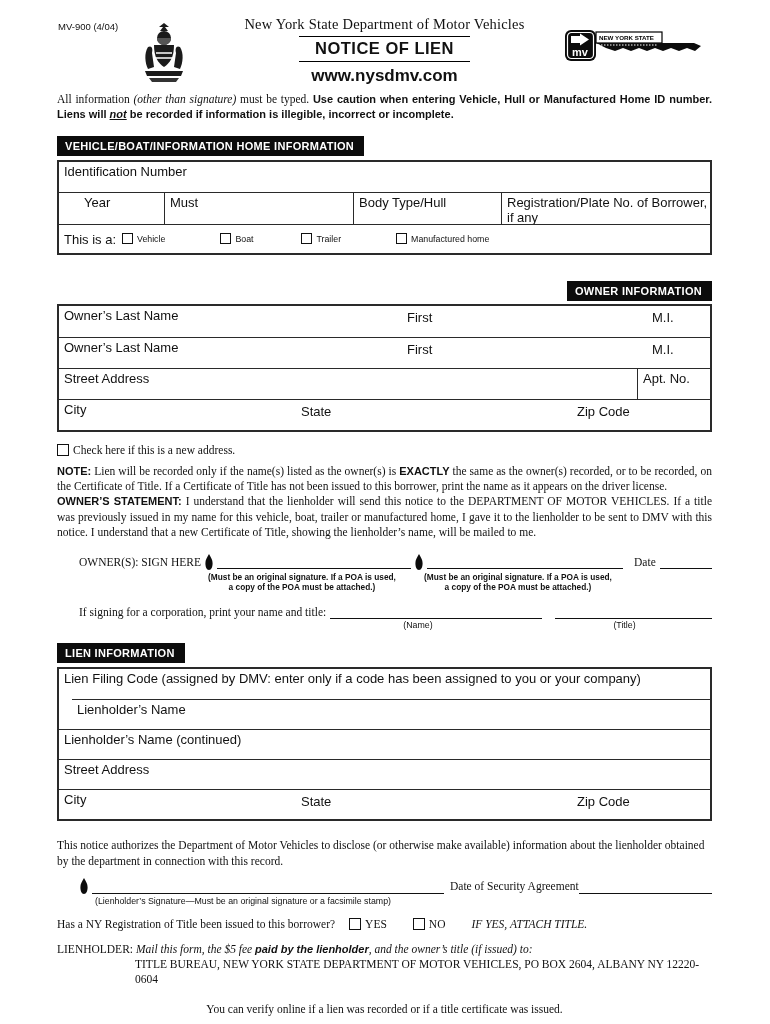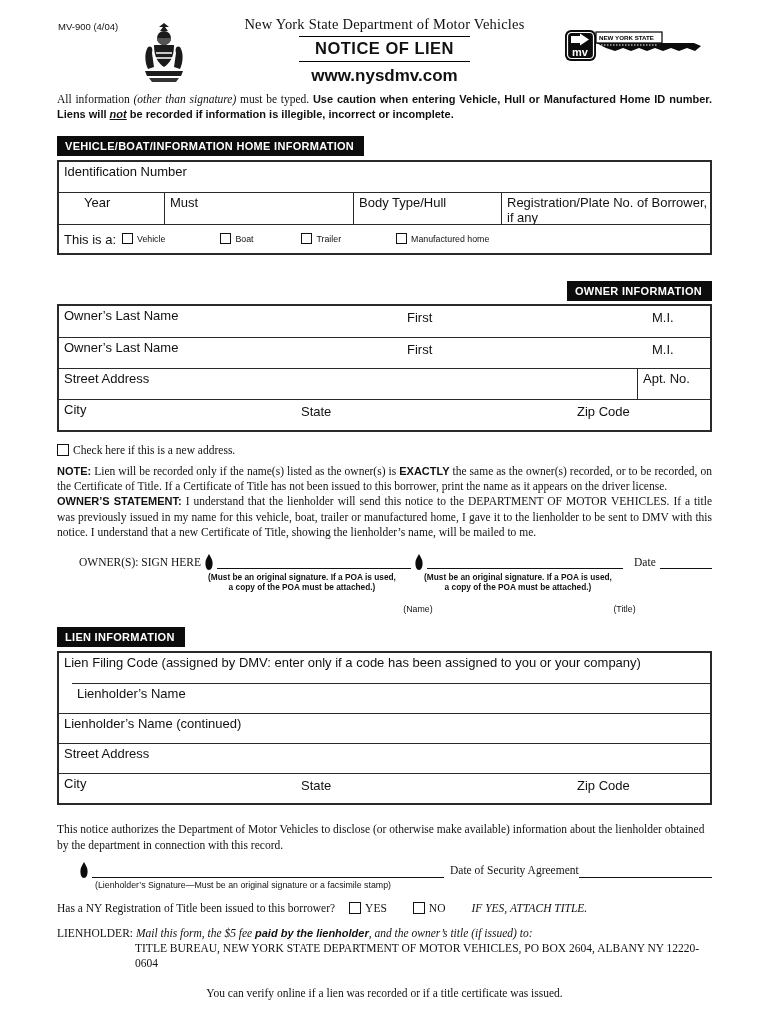--- a/index.html
+++ b/index.html
@@ -245,20 +245,26 @@
       </span>
       <span style="width:4px;"></span>
       <span class="cap" style="width:212px;">
         <span>(Must be an original signature.  If a POA is used,</span><br>
         <span>a copy of the POA must be attached.)</span>
       </span>
     </div>
   </div>
 
   <div style="margin-top:12px; position:relative;">
+    <div class="sig-row">
+      <span class="sig-label">If signing for a corporation, print your name and title:</span>
+      <span class="sigline" style="width:212px; margin-left:4px;"></span>
+      <span style="width:13px;"></span>
+      <span class="sigline" style="flex:1;"></span>
+    </div>
     <div style="display:flex; margin-top:1px;">
       <span style="width:255px;"></span>
       <span class="cap cap-sm" style="width:212px;">(Name)</span>
       <span style="width:13px;"></span>
       <span class="cap cap-sm" style="flex:1;">(Title)</span>
     </div>
   </div>
 
   <div style="margin-top:12px;">
     <span class="bar">LIEN INFORMATION</span>

